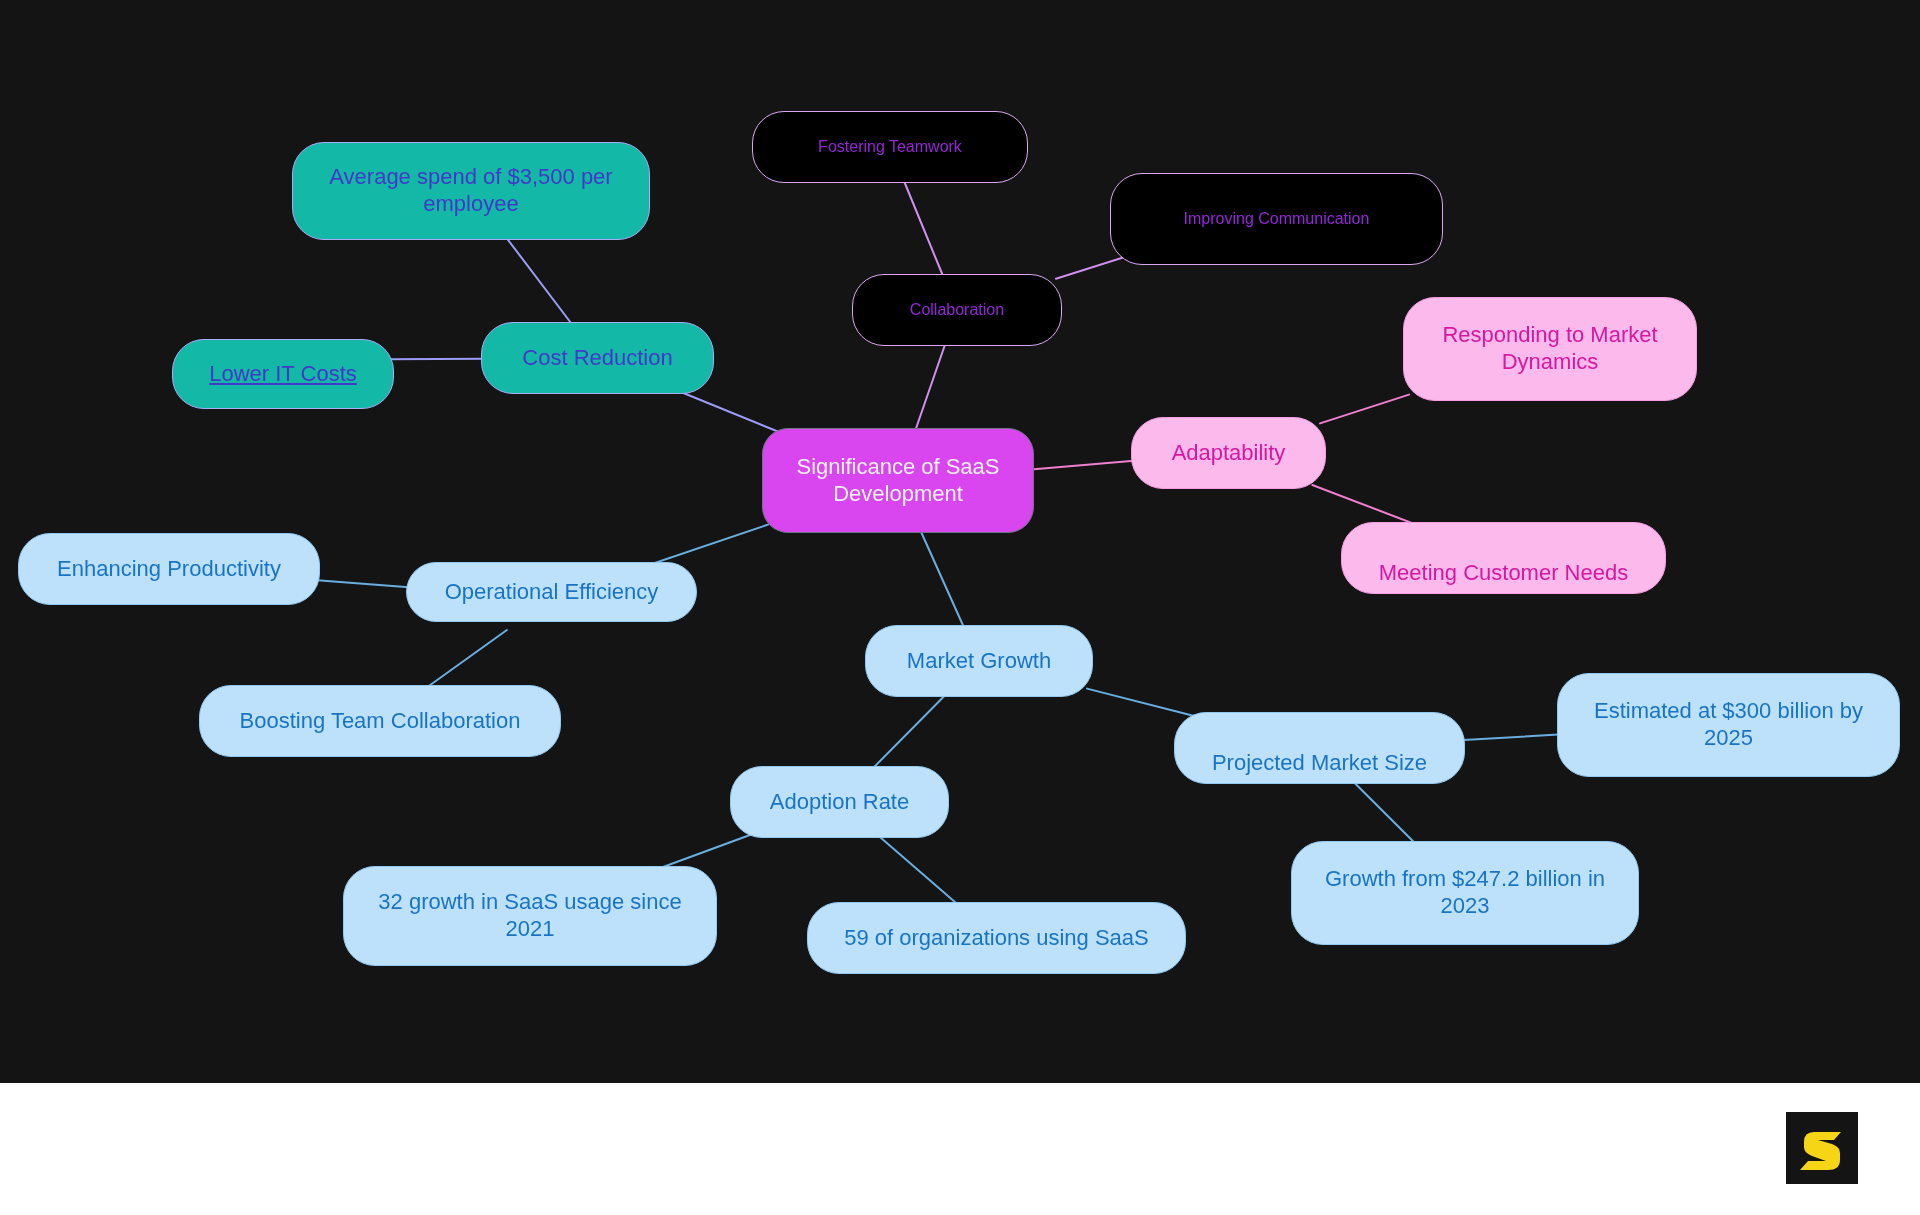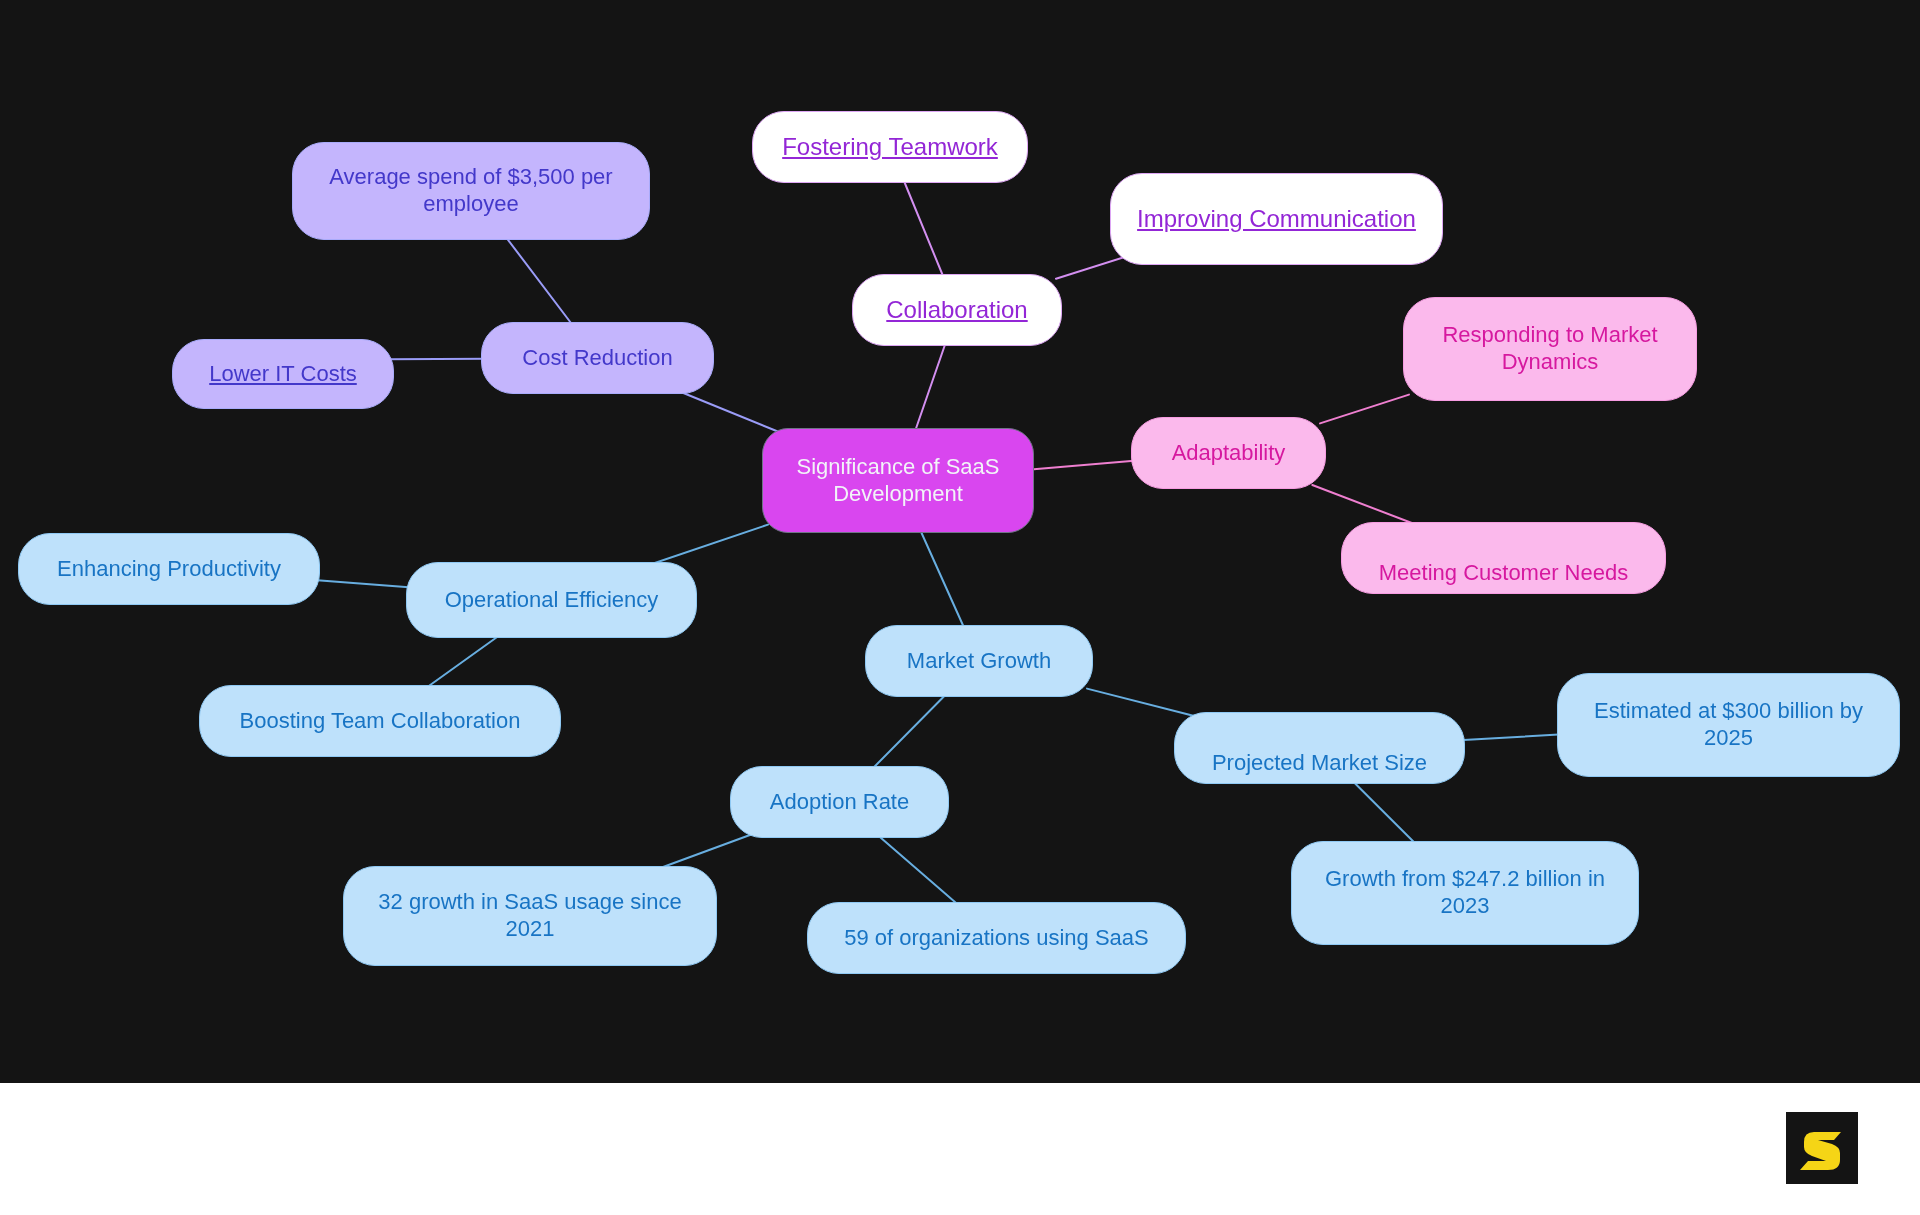--- a/index.html
+++ b/index.html
@@ -47,32 +47,31 @@
     white-space: pre-line;
   }
   .node-root {
     background: #d946ef;
     border: 1.4px solid #6f7487;
     color: #f2f4f8;
     font-size: 22px;
     border-radius: 26px;
   }
   .node-purple {
-    background: #c4b5fd;
+    background: #14b8a6;
     border: 1.6px solid #a9abfb;
     color: #4338ca;
     font-size: 22px;
     justify-content: center;
   }
   .node-violet {
-    background: #ffffff;
+    background: #000000;
     border: 1.6px solid #dda6f4;
     color: #9326d6;
-    font-size: 24px;
-    text-decoration: underline;
+    font-size: 16px;
   }
   .node-pink {
     background: #fbb9ec;
     border: 1.6px solid #f79ce2;
     color: #d6189f;
     font-size: 22px;
   }
   .node-blue {
     background: #bee1fb;
     border: 1.6px solid #8fc9f4;
@@ -120,21 +119,21 @@
         <div class="node node-root" style="left: 762px; top: 428px; width: 272px; height: 105px;"><span>Significance of SaaS Development</span></div>
         <div class="node node-purple" style="left: 481px; top: 322px; width: 233px; height: 72px;"><span>Cost Reduction</span></div>
         <div class="node node-purple" style="left: 292px; top: 142px; width: 358px; height: 98px;"><span>Average spend of $3,500 per employee</span></div>
         <div class="node node-purple" style="left: 172px; top: 339px; width: 222px; height: 70px; text-decoration: underline;"><span>Lower IT Costs</span></div>
         <div class="node node-violet" style="left: 852px; top: 274px; width: 210px; height: 72px;"><span>Collaboration</span></div>
         <div class="node node-violet" style="left: 752px; top: 111px; width: 276px; height: 72px;"><span>Fostering Teamwork</span></div>
         <div class="node node-violet" style="left: 1110px; top: 173px; width: 333px; height: 92px;"><span>Improving Communication</span></div>
         <div class="node node-pink" style="left: 1131px; top: 417px; width: 195px; height: 72px;"><span>Adaptability</span></div>
         <div class="node node-pink" style="left: 1403px; top: 297px; width: 294px; height: 104px;"><span>Responding to Market Dynamics</span></div>
         <div class="node node-pink" style="left: 1341px; top: 522px; width: 325px; height: 72px; align-items: flex-end;"><span>Meeting Customer Needs</span></div>
-        <div class="node node-blue" style="left: 406px; top: 562px; width: 291px; height: 76px;"><span>Operational Efficiency</span></div>
+        <div class="node node-blue" style="left: 406px; top: 562px; width: 291px; height: 60px;"><span>Operational Efficiency</span></div>
         <div class="node node-blue" style="left: 18px; top: 533px; width: 302px; height: 72px;"><span>Enhancing Productivity</span></div>
         <div class="node node-blue" style="left: 199px; top: 685px; width: 362px; height: 72px;"><span>Boosting Team Collaboration</span></div>
         <div class="node node-blue" style="left: 865px; top: 625px; width: 228px; height: 72px;"><span>Market Growth</span></div>
         <div class="node node-blue" style="left: 730px; top: 766px; width: 219px; height: 72px;"><span>Adoption Rate</span></div>
         <div class="node node-blue" style="left: 343px; top: 866px; width: 374px; height: 100px;"><span>32 growth in SaaS usage since 2021</span></div>
         <div class="node node-blue" style="left: 807px; top: 902px; width: 379px; height: 72px;"><span>59 of organizations using SaaS</span></div>
         <div class="node node-blue" style="left: 1174px; top: 712px; width: 291px; height: 72px; align-items: flex-end;"><span>Projected Market Size</span></div>
         <div class="node node-blue" style="left: 1557px; top: 673px; width: 343px; height: 104px;"><span>Estimated at $300 billion by 2025</span></div>
         <div class="node node-blue" style="left: 1291px; top: 841px; width: 348px; height: 104px;"><span>Growth from $247.2 billion in 2023</span></div>
       </div>

